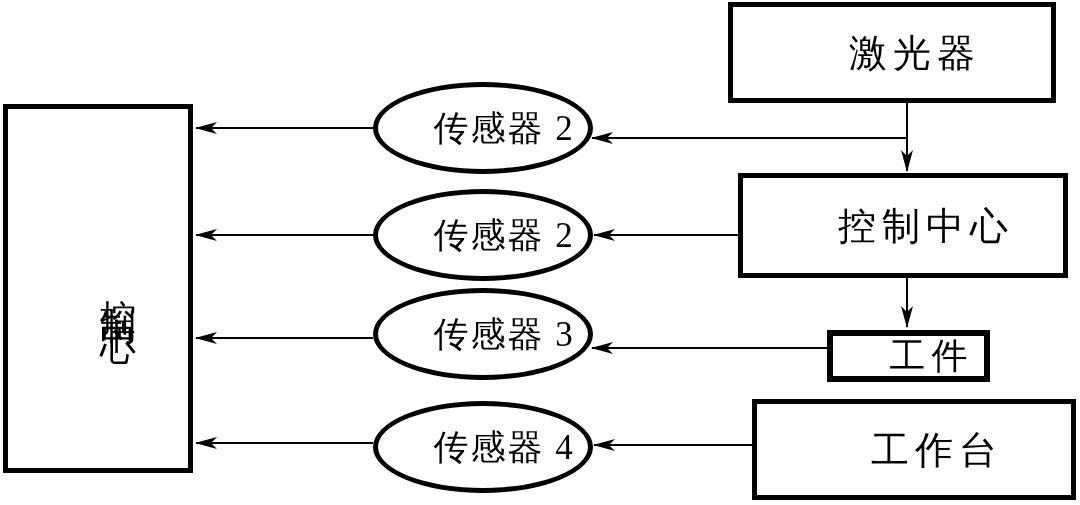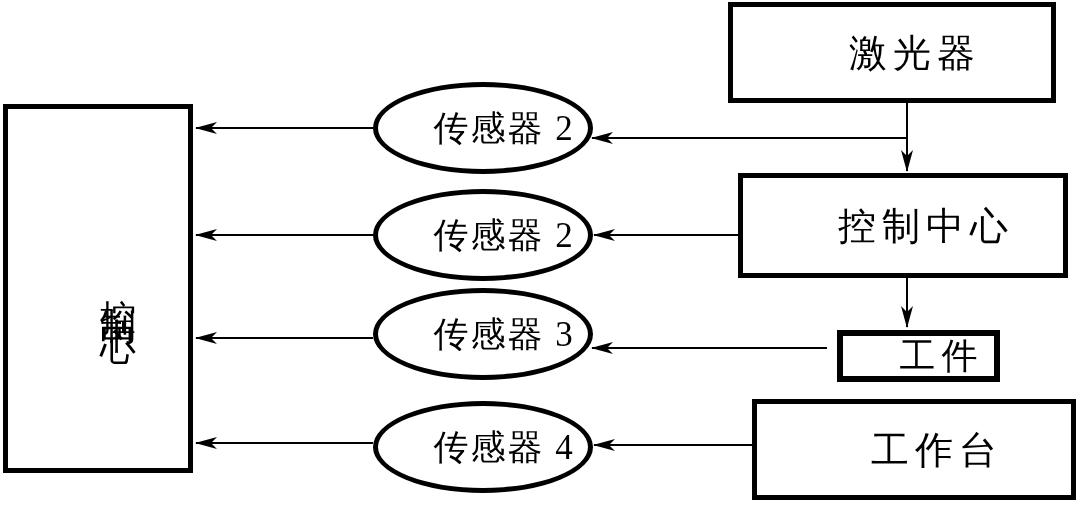--- a/index.html
+++ b/index.html
@@ -91,21 +91,21 @@
   </div>
 
   <div class="node box" style="left:728px; top:2px; width:328px; height:101px;">
     <div class="label">激光器</div>
   </div>
 
   <div class="node box" style="left:738px; top:173px; width:330px; height:105px;">
     <div class="label">控制中心</div>
   </div>
 
-  <div class="node box box-thick" style="left:827px; top:330px; width:163px; height:52px;margin-left:10px;">
+  <div class="node box box-thick" style="left:827px; top:330px; width:163px; height:52px;">
     <div class="label label-small">工件</div>
   </div>
 
   <div class="node box" style="left:752px; top:399px; width:324px; height:101px;">
     <div class="label">工作台</div>
   </div>
 
   <div class="node sensor" style="left:373px; top:82px; width:220px; height:92px;">
     <div class="label">传感器 2</div>
   </div>

